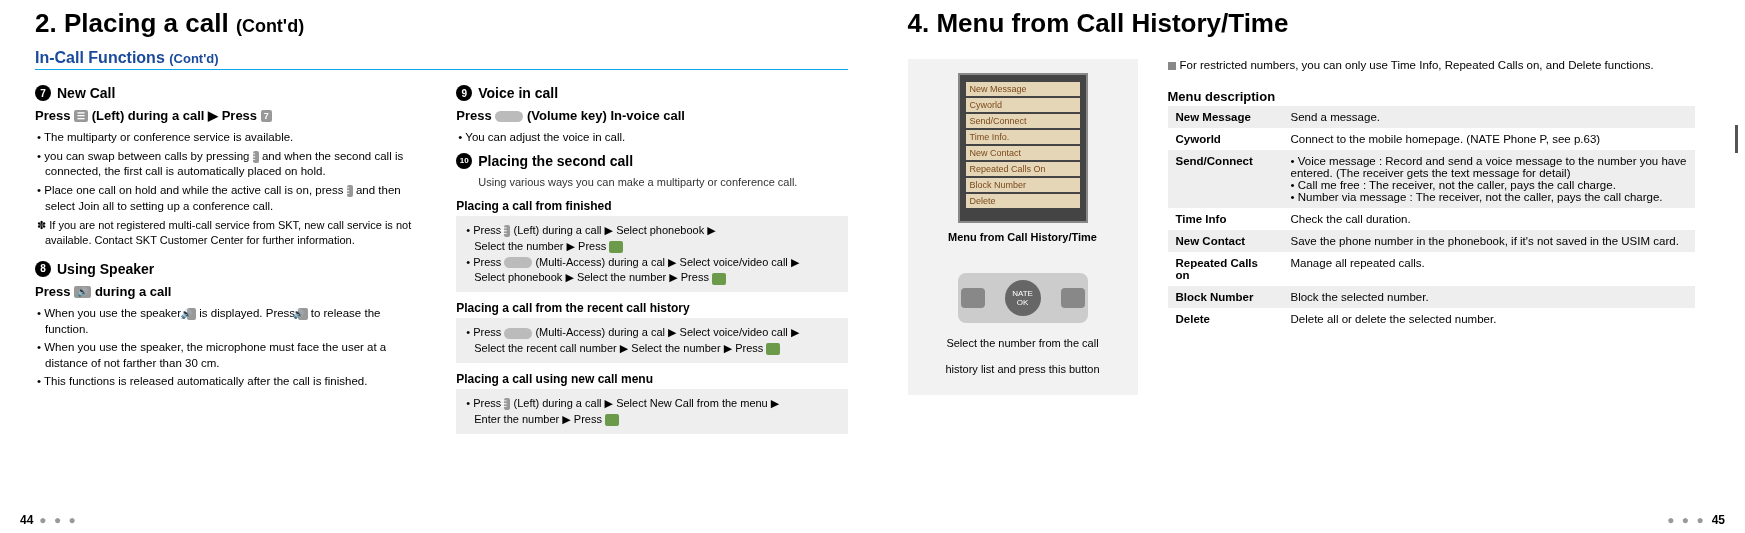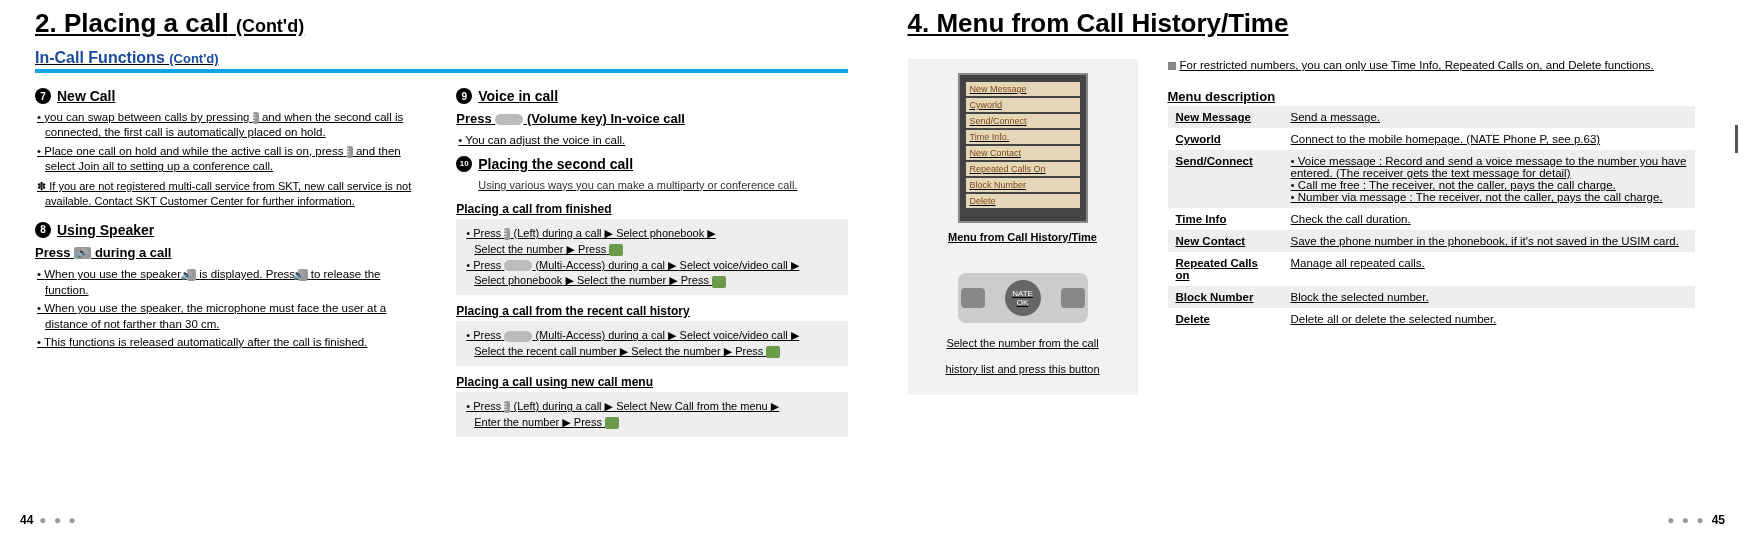--- a/index.html
+++ b/index.html
@@ -10,28 +10,27 @@
     background: #fff;
     color: #000;
     position: relative;
     display: flex;
     padding: 0 10px;
   }
   .page {
     width: 50%;
     padding: 8px 25px 0 25px;
     position: relative;
-    text-decoration: underline;
   }
   .page-right { padding-left: 35px; padding-right: 40px; }
   h1 { font-size: 26px; font-weight: bold; margin-bottom: 10px; }
   h1 .contd { font-size: 18px; font-weight: bold; }
   .subhead {
     font-size: 16px; font-weight: bold; color: #1a4a9c;
-    border-bottom: 4px solid #0ea5e9; padding-bottom: 2px;
+    border-bottom: 1px solid #0ea5e9; padding-bottom: 2px;
     margin-bottom: 8px;
   }
   .subhead .contd { font-size: 13px; color: #1a4a9c; }
   .cols { display: flex; gap: 30px; }
   .col { flex: 1; font-size: 12px; line-height: 1.35; }
   .item-head {
     font-size: 14px; font-weight: bold; margin: 6px 0 4px 0;
     display: flex; align-items: center; gap: 6px;
   }
   .num-circle {
@@ -131,20 +130,29 @@
   </div>
 
   <div class="cols">
 
     <div class="col">
 
       <div class="item-head">
         <span class="num-circle">7</span>
         <span>New Call</span>
       </div>
+      <div class="instr">
+        <span>Press</span>
+        <span class="graybtn">☰</span>
+        <span>(Left) during a call</span>
+        <span class="arrow"> ▶ </span>
+        <span>Press</span>
+        <span class="graybtn">7</span>
+      </div>
+      <div class="bullet">The multiparty or conference service is available.</div>
       <div class="bullet">
         <span>you can swap between calls by pressing</span>
         <span class="graybtn">☰</span>
         <span>and when the second call is connected, the first call is automatically placed on hold.</span>
       </div>
       <div class="bullet">
         <span>Place one call on hold and while the active call is on, press</span>
         <span class="graybtn">☰</span>
         <span>and then select Join all to setting up a conference call.</span>
       </div>

